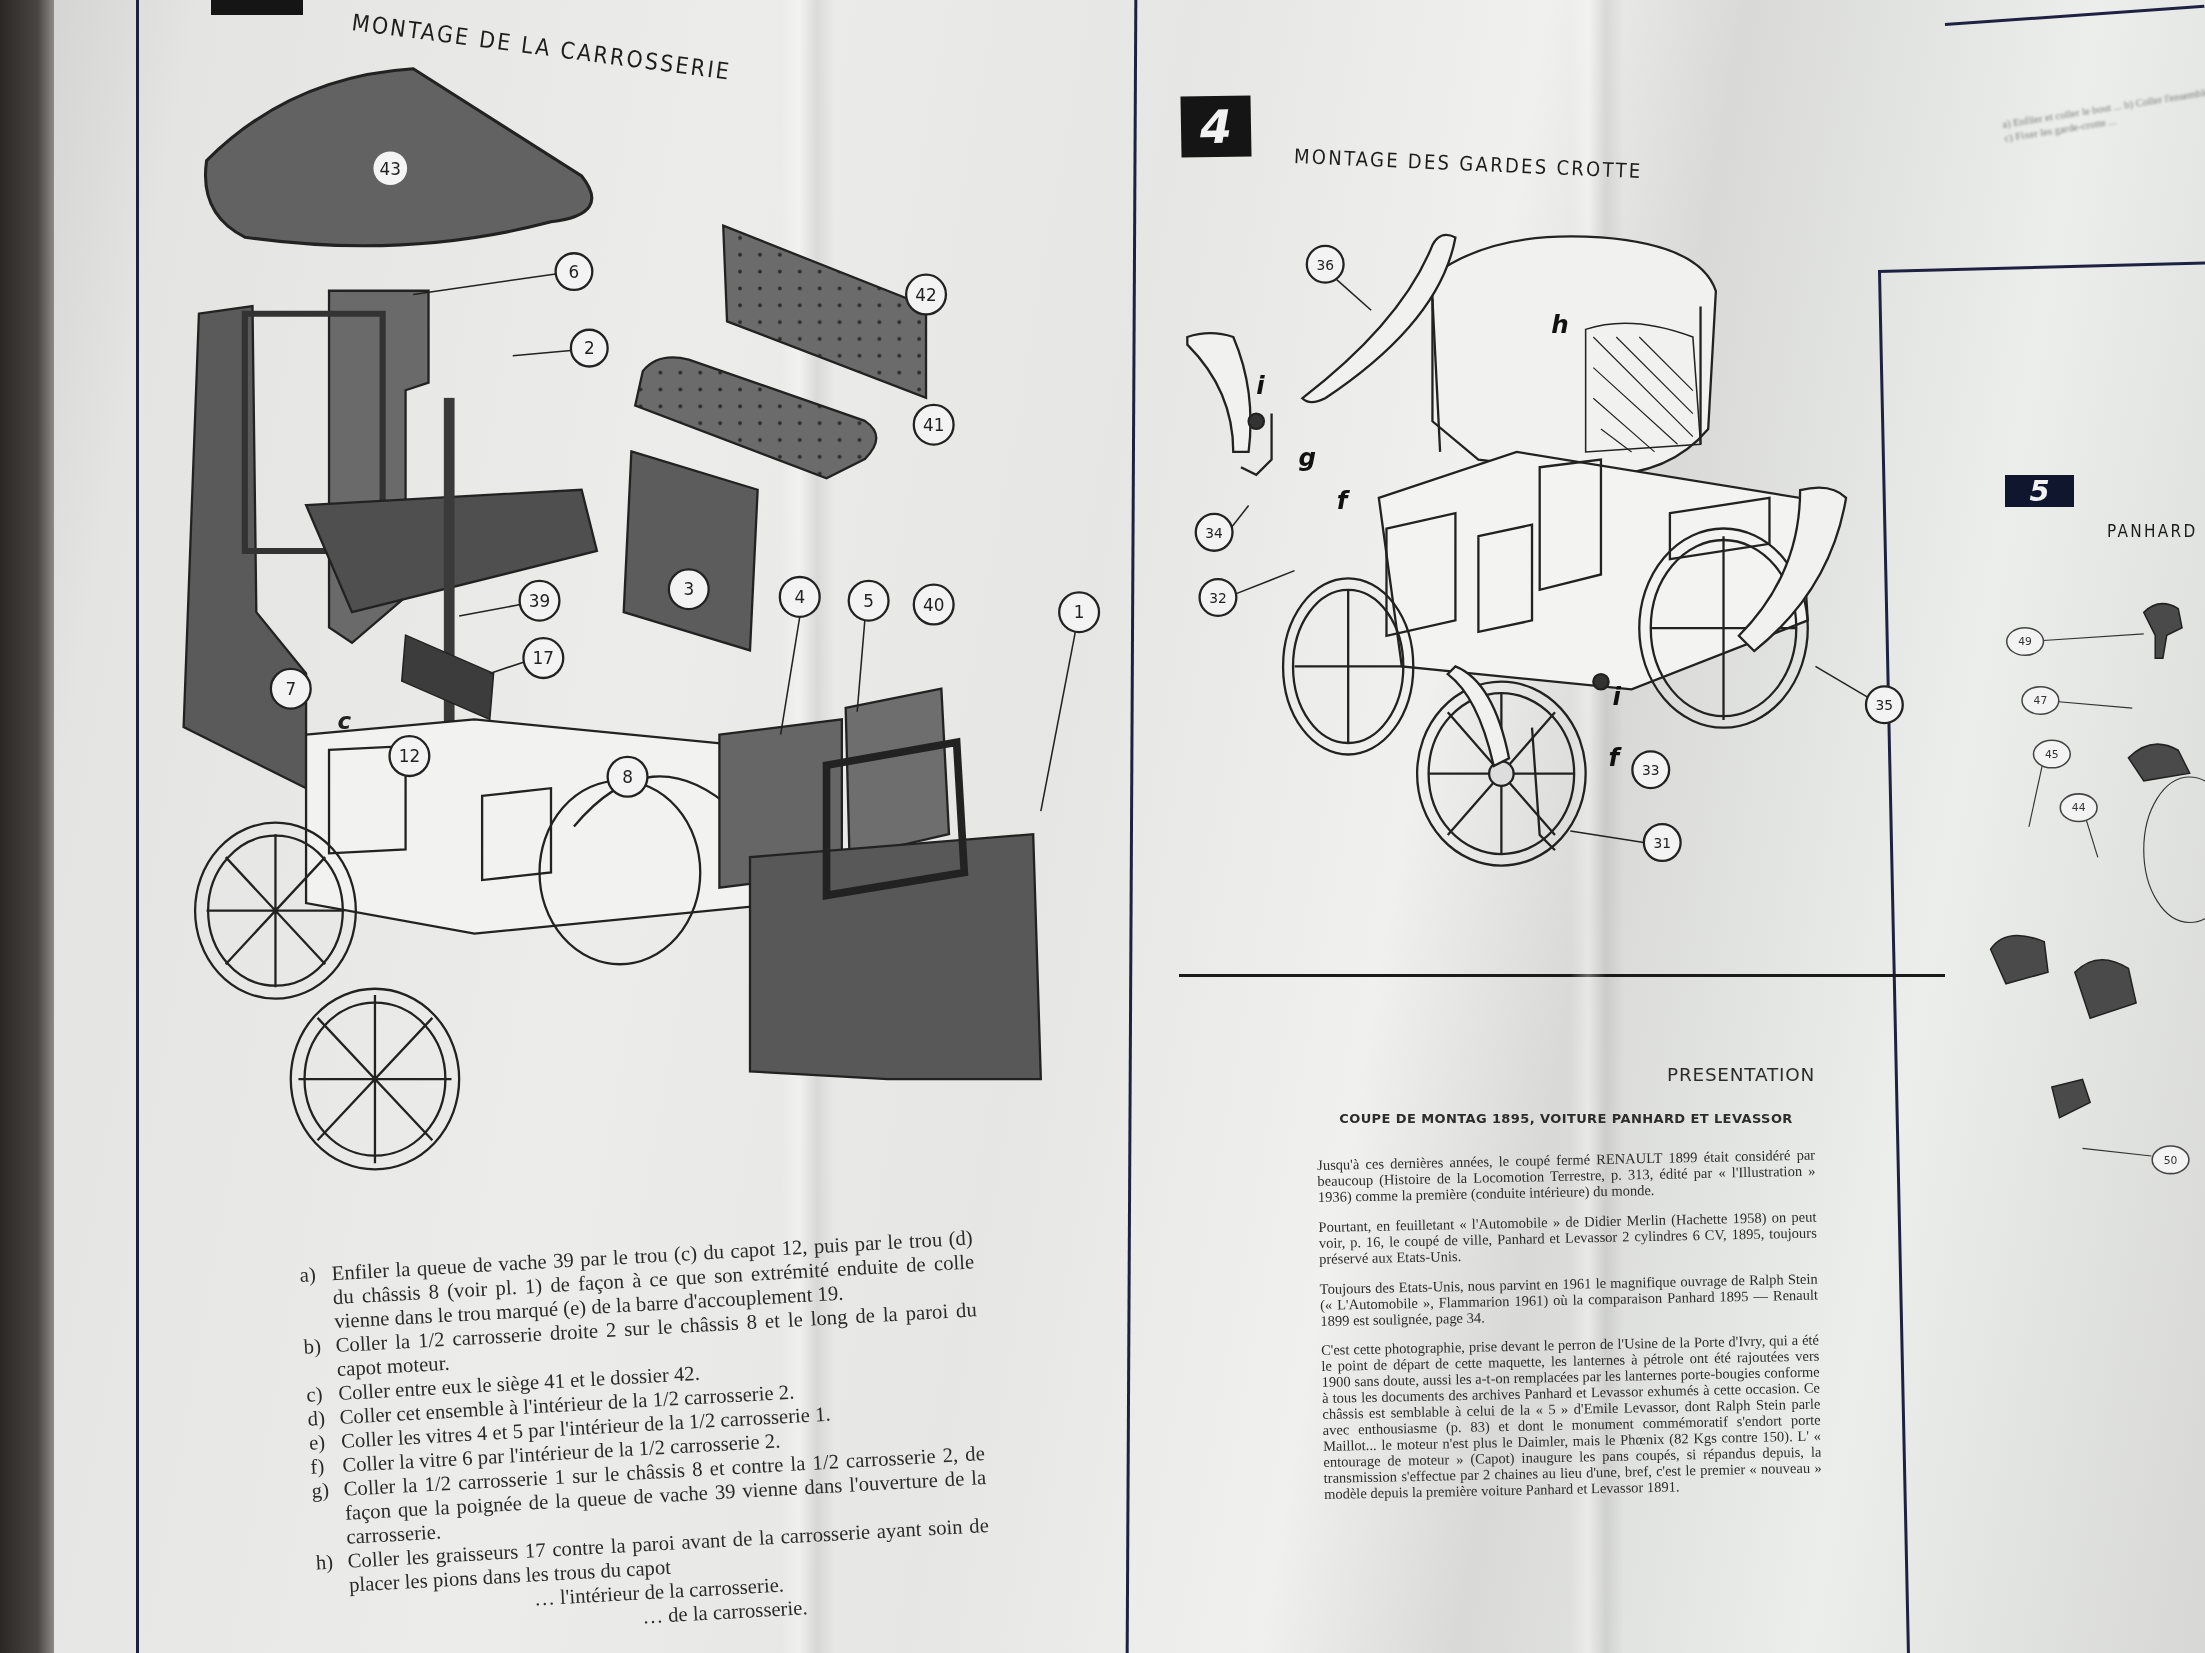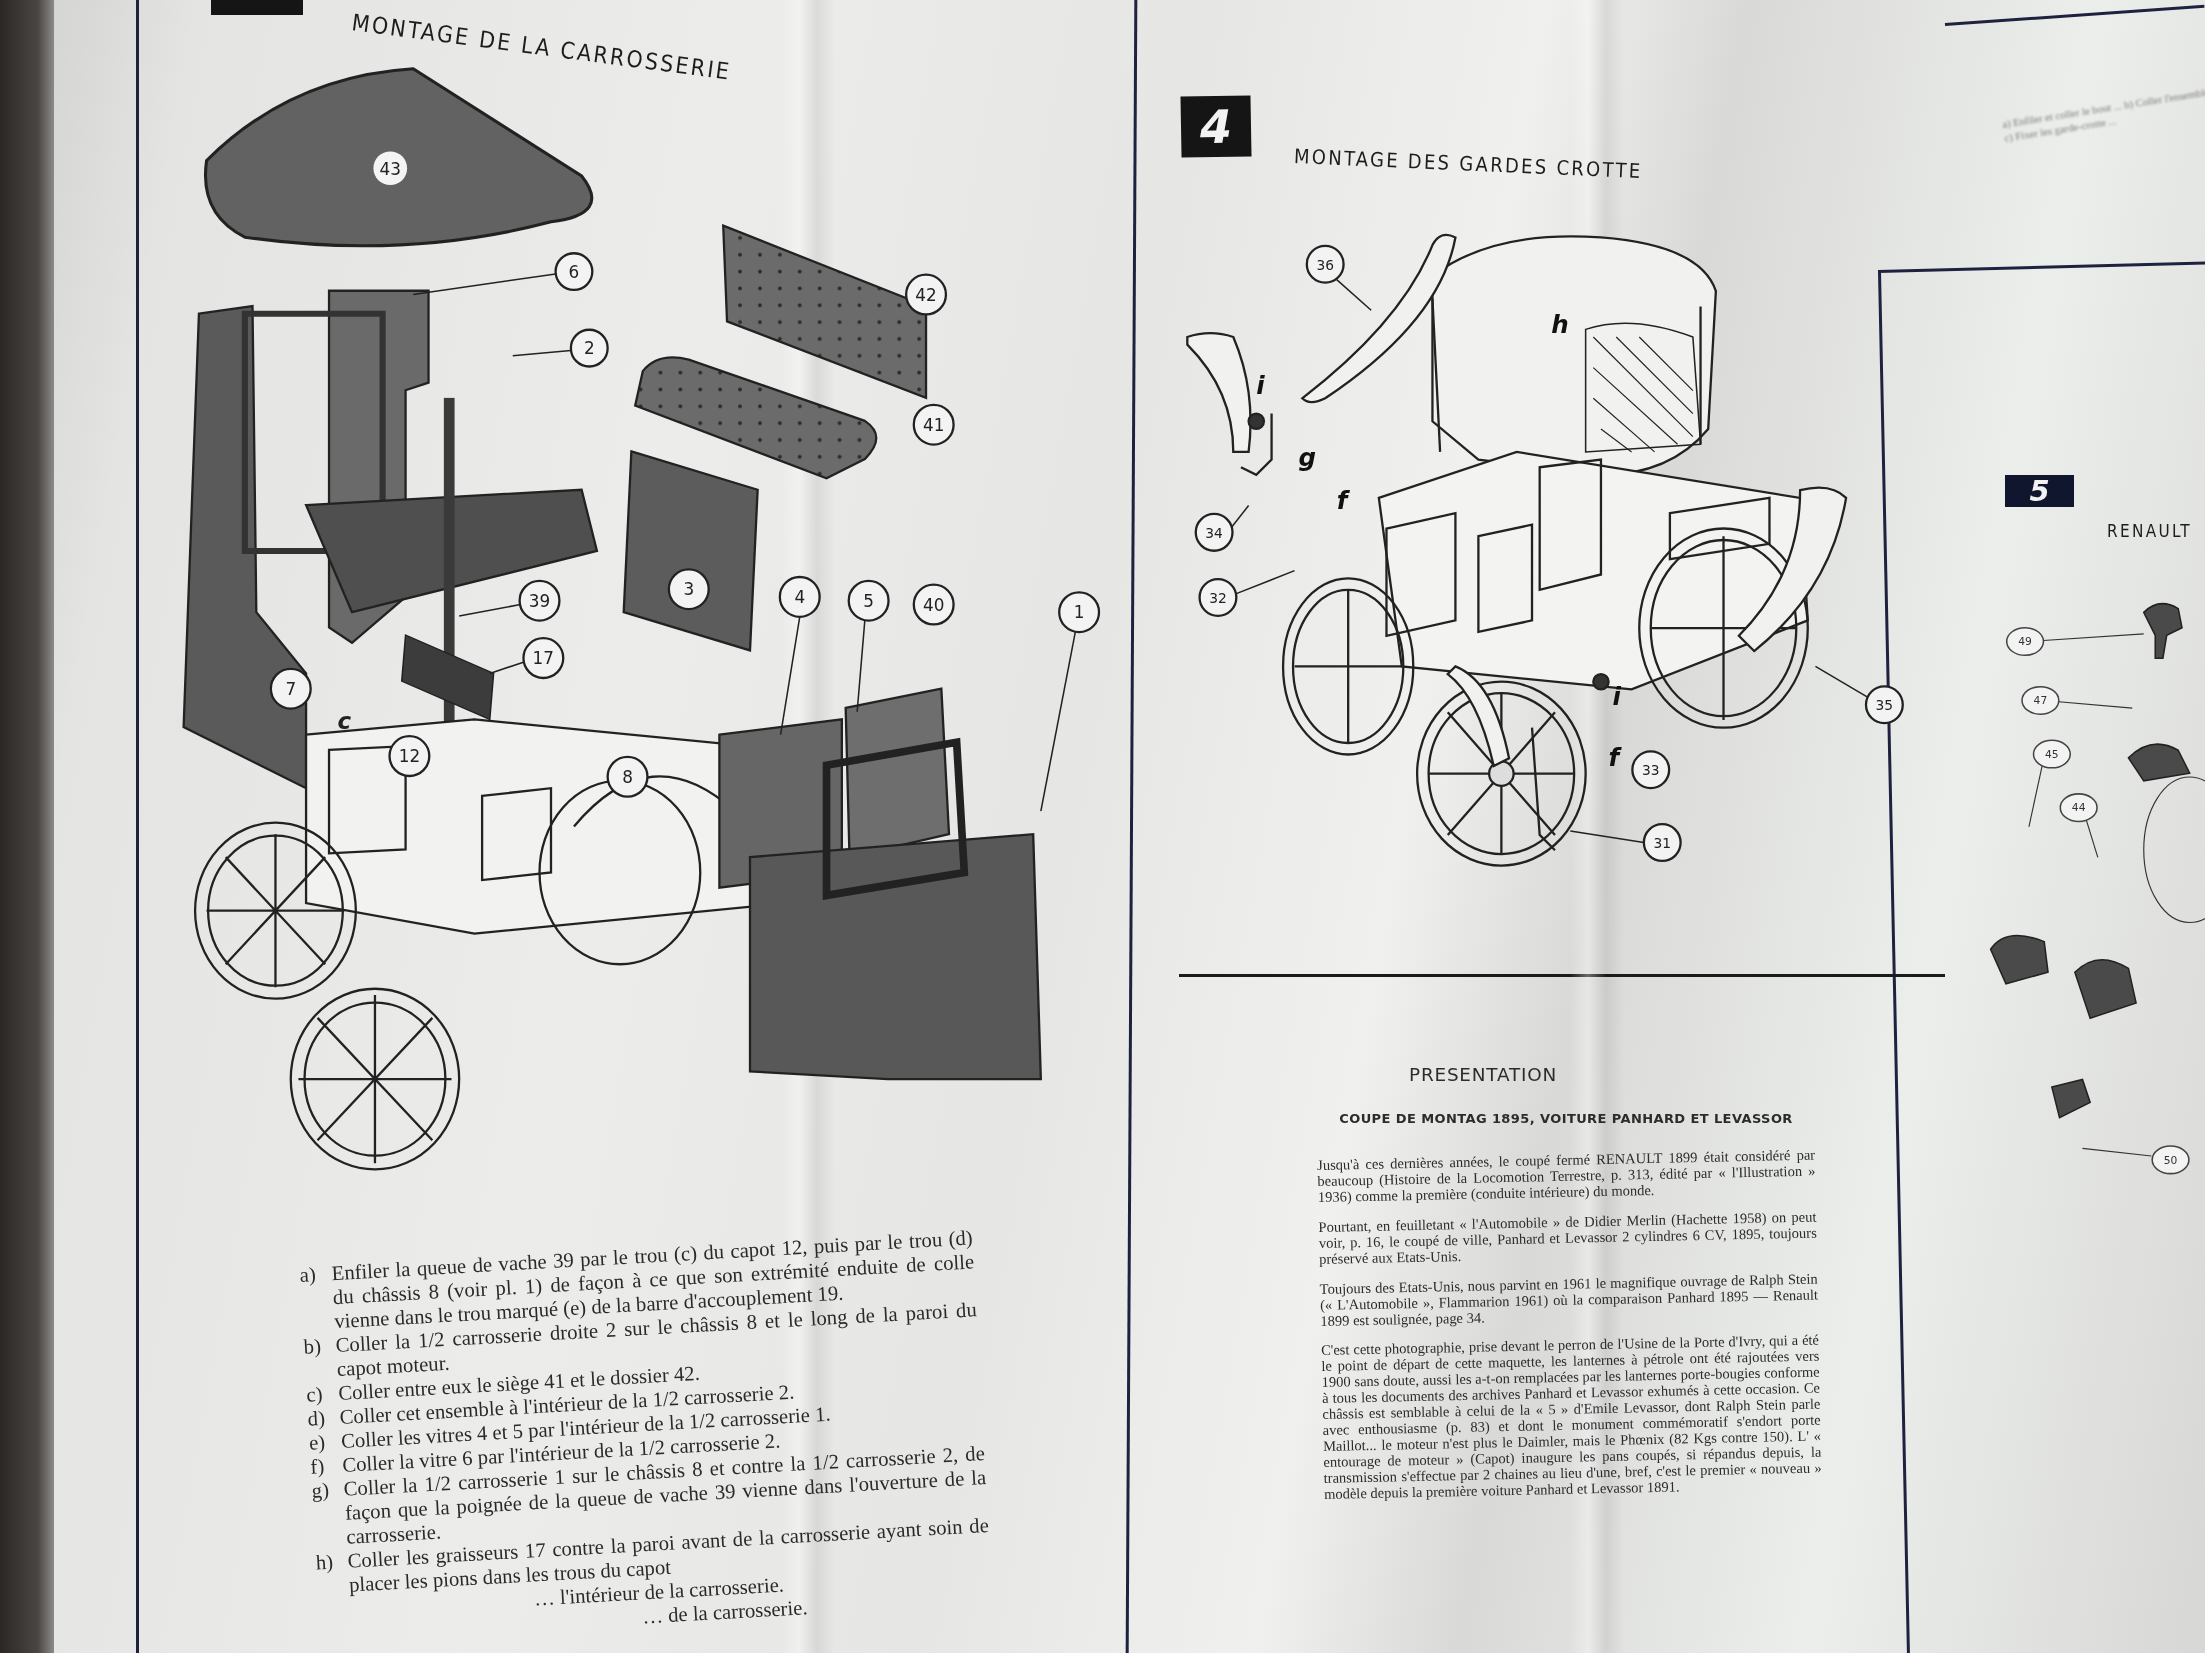--- a/index.html
+++ b/index.html
@@ -10,21 +10,21 @@
   .frame-line{position:absolute;background:#1e2240;}
   .fold{position:absolute;top:0;height:1654px;width:54px;background:linear-gradient(90deg,rgba(255,255,255,0),rgba(255,255,255,.35),rgba(0,0,0,.07),rgba(255,255,255,0));}
   .step-badge{position:absolute;background:#151515;color:#f2f2f2;font-family:"DejaVu Sans",sans-serif;font-weight:bold;font-style:italic;display:flex;align-items:center;justify-content:center;}
   .heading{position:absolute;font-family:"DejaVu Sans Condensed","DejaVu Sans",sans-serif;color:#1d1d1d;letter-spacing:2.3px;white-space:nowrap;transform-origin:left center;}
   .diagram{position:absolute;}
   .instructions{position:absolute;left:299px;top:1263px;width:674px;transform:rotate(-3.2deg);transform-origin:left top;color:#2a2a2a;font-size:20.7px;line-height:24px;}
   .instr{display:flex;}
   .instr .letter{width:32px;flex:none;}
   .instr .txt{flex:1;text-align:justify;}
   .presentation{position:absolute;left:1317px;top:1064px;width:498px;color:#2c2c2c;}
-  .pres-title{text-align:left;font-family:"DejaVu Sans",sans-serif;font-size:18.4px;margin-left:92px;letter-spacing:0.8px;}
+  .pres-title{text-align:right;font-family:"DejaVu Sans",sans-serif;font-size:18.4px;margin-left:92px;letter-spacing:0.8px;}
   .pres-subtitle{text-align:center;font-family:"DejaVu Sans",sans-serif;font-weight:bold;font-size:13px;margin-top:26px;letter-spacing:0.4px;}
   .pres-body{margin-top:31px;font-size:14.5px;line-height:16px;transform:rotate(-1.2deg);transform-origin:left top;}
   .pres-body p{margin:0 0 13.8px 0;text-align:justify;}
   .hr{position:absolute;height:3.1px;background:#1b1b1b;}
   .side-text{position:absolute;left:2002px;top:100px;width:230px;font-size:10.7px;line-height:13.8px;color:#7a7a7a;transform:rotate(-9deg);filter:blur(1px);}
 </style>
 </head>
 <body>
 
 <div class="sheet">
@@ -274,21 +274,21 @@
       <text x="495" y="145">h</text>
       <text x="110" y="225">i</text>
       <text x="165" y="318">g</text>
       <text x="215" y="375">f</text>
       <text x="575" y="630">i</text>
       <text x="570" y="710">f</text>
     </g>
   </svg>
 
   <div class="step-badge" style="left:2005px;top:475px;width:69px;height:32px;font-size:29px;background:#10162e;">5</div>
-  <div class="heading" style="left:2107px;top:521px;font-size:17px;">RENAULT</div>
+  <div class="heading" style="left:2107px;top:521px;font-size:17px;">PANHARD</div>
 
   <svg class="diagram" style="left:1960px;top:551px;" width="245" height="720" viewBox="0 0 320 940">
     <g fill="#4a4a4a" stroke="#222" stroke-width="2">
       <path d="M240 80 Q260 60 285 75 L290 100 L270 110 L265 140 L255 140 L255 110 Z"></path>
       <path d="M220 270 Q250 240 285 260 L300 290 L240 300 Z"></path>
       <path d="M40 860 Q60 830 110 850 L115 890 L60 905 Z" transform="translate(0,-340)"></path>
       <path d="M150 570 Q180 540 220 565 L230 610 L170 630 Z" transform="translate(0,-20)"></path>
       <path d="M120 700 L160 690 L170 720 L130 740 Z"></path>
     </g>
     <g fill="none" stroke="#333" stroke-width="1.5">

